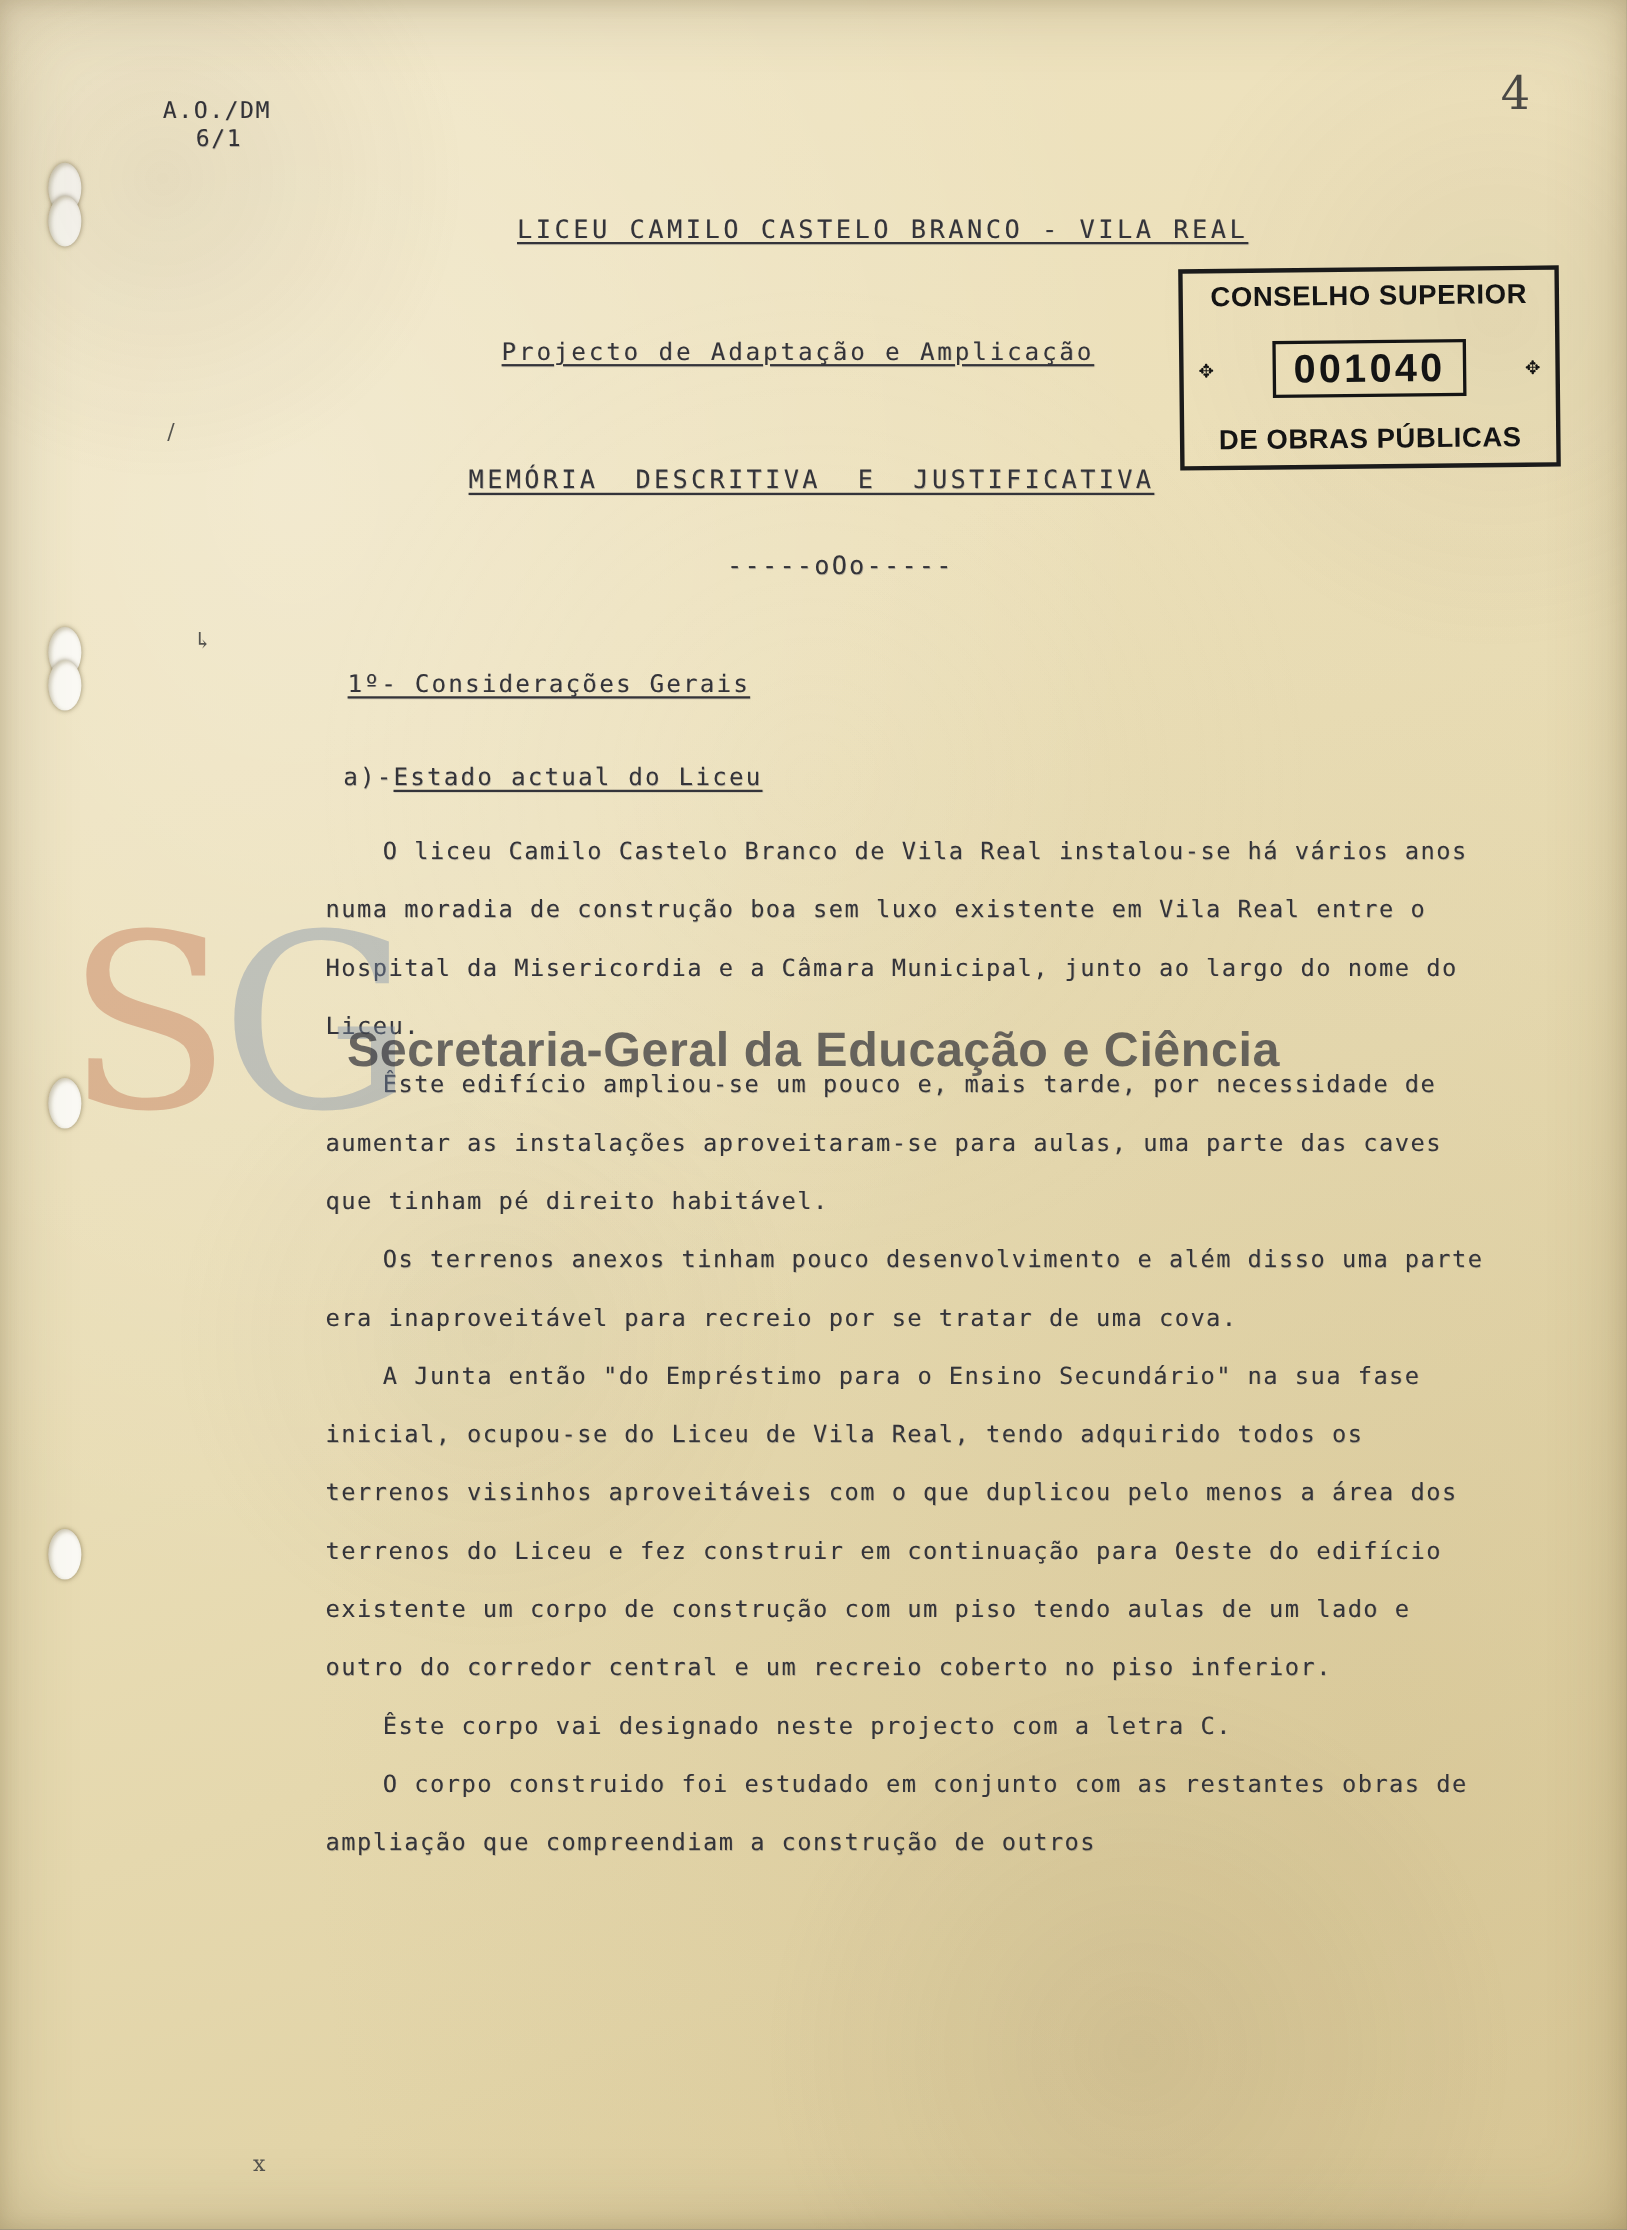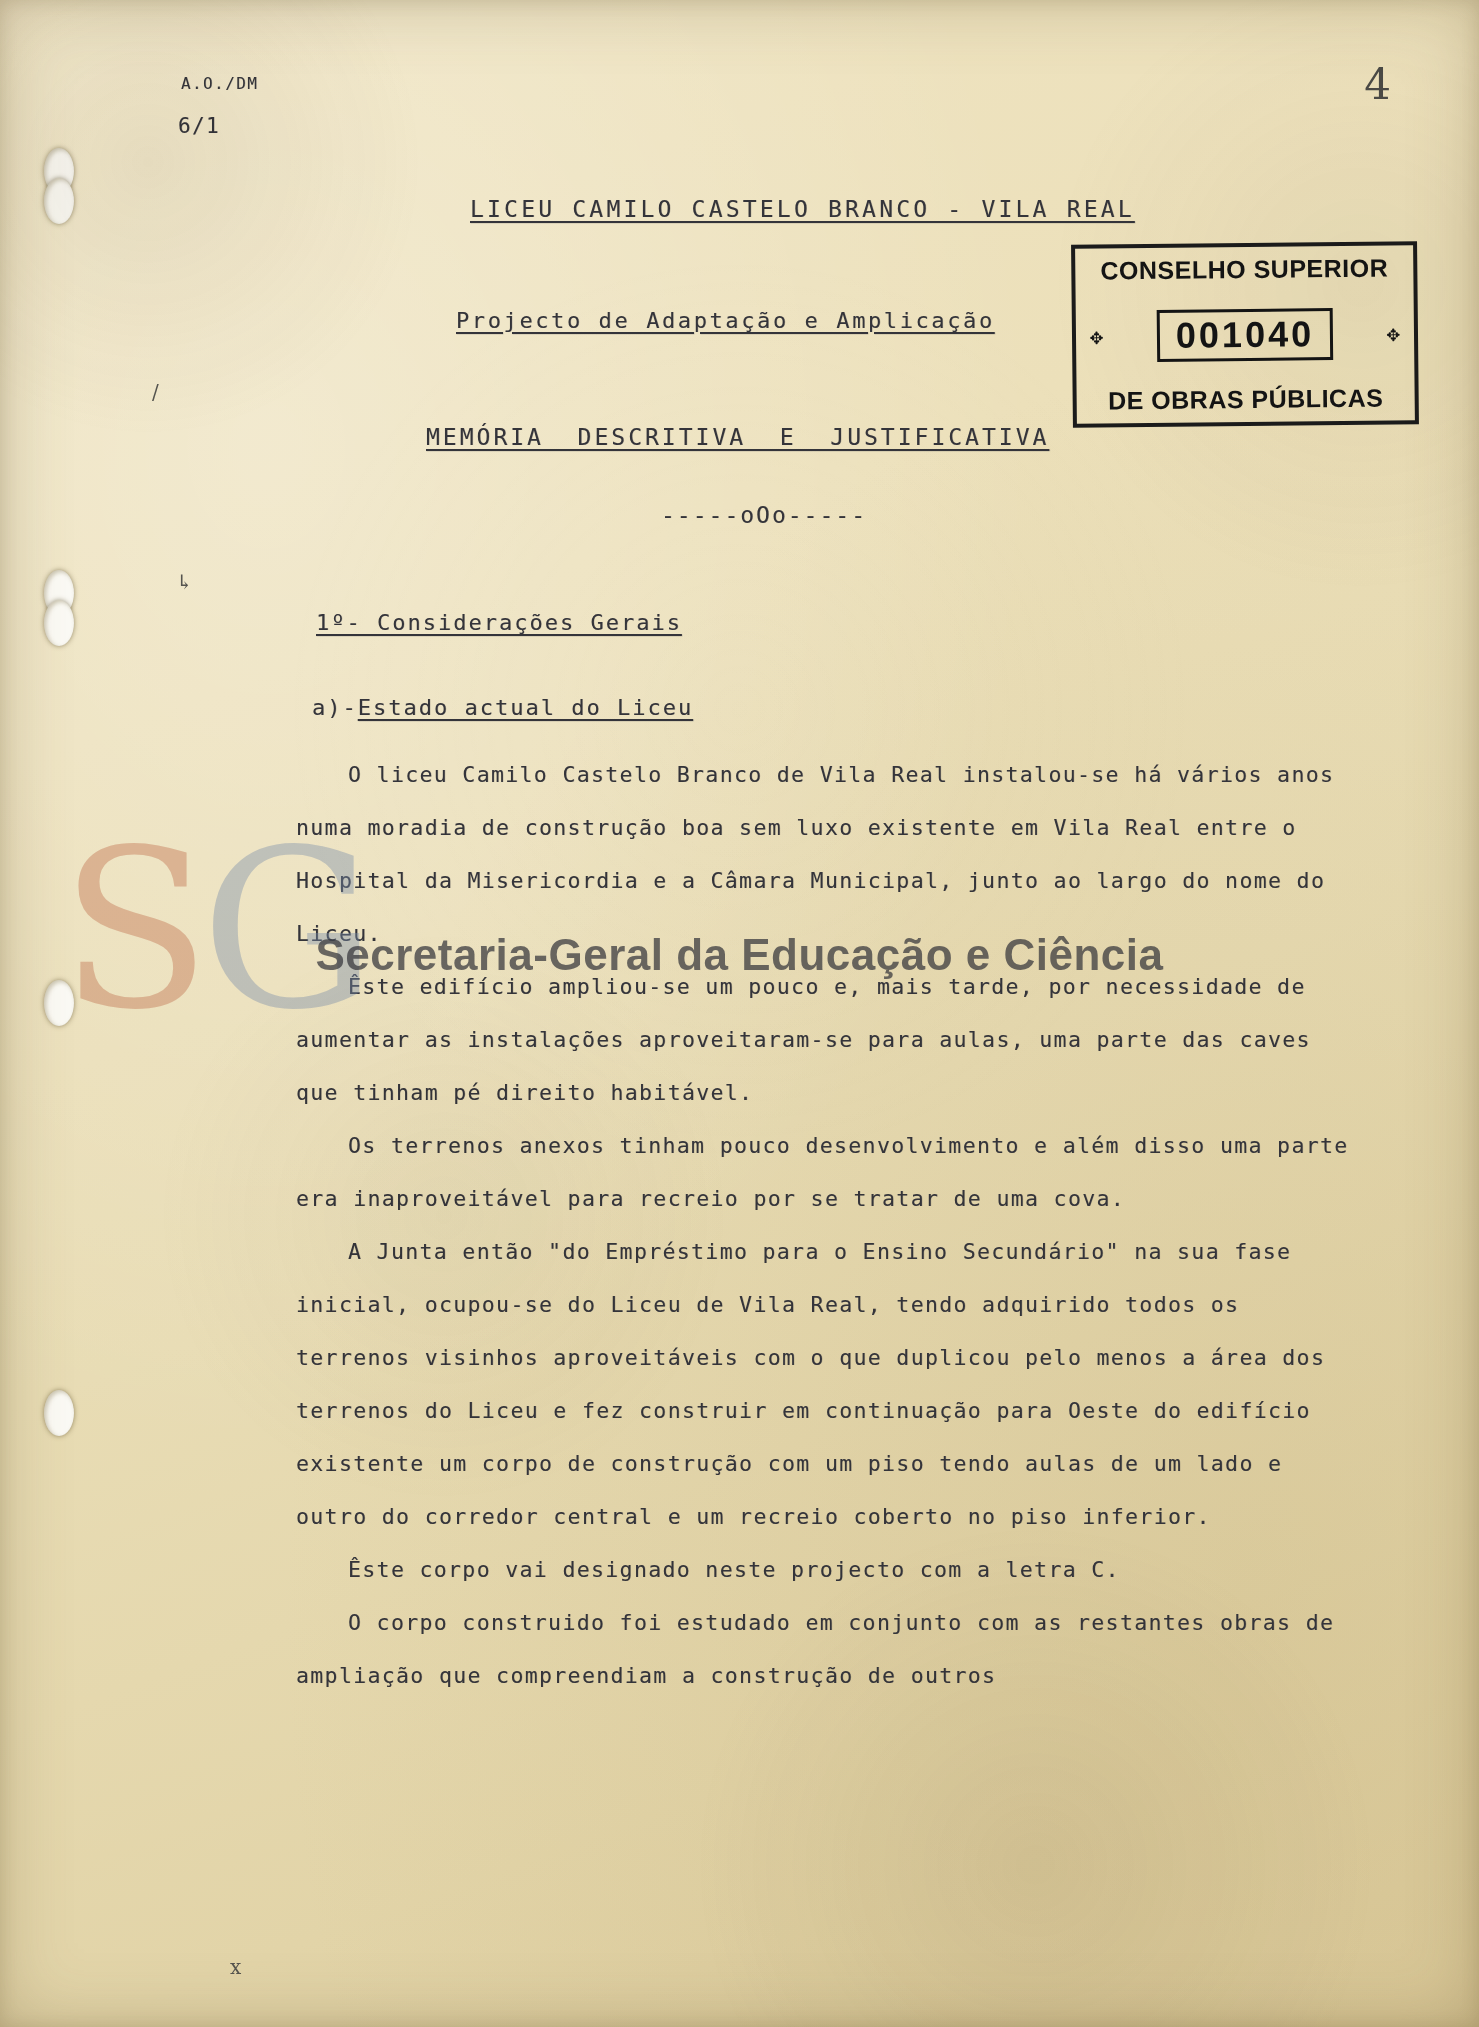--- a/index.html
+++ b/index.html
@@ -58,21 +58,21 @@
 
   
   .tw {
     position: absolute;
     white-space: pre;
     font-family: "DejaVu Sans Mono", monospace;
     letter-spacing: 1.4px;
     color: #34343a;
     text-shadow: 0.5px 0.4px 0 rgba(60,60,70,0.30);
   }
-  .ref1 { left: 148px; top: 74px;  font-size: 16px; margin-left: 33px; }
+  .ref1 { left: 148px; top: 88px;  font-size: 21px; }
   .ref2 { left: 178px; top: 114px; font-size: 21px; }
   .folio {
     position: absolute;
     right: 88px; top: 60px;
     font-family: "DejaVu Serif", serif;
     font-size: 42px;
     color: #4b4a46;
   }
   .title1 { left: 470px; top: 196px; font-size: 23px; letter-spacing: 3.2px; text-decoration: underline; text-underline-offset: 4px; }
   .title2 { left: 456px; top: 308px; font-size: 22px; letter-spacing: 2.6px; text-decoration: underline; text-underline-offset: 4px; }

